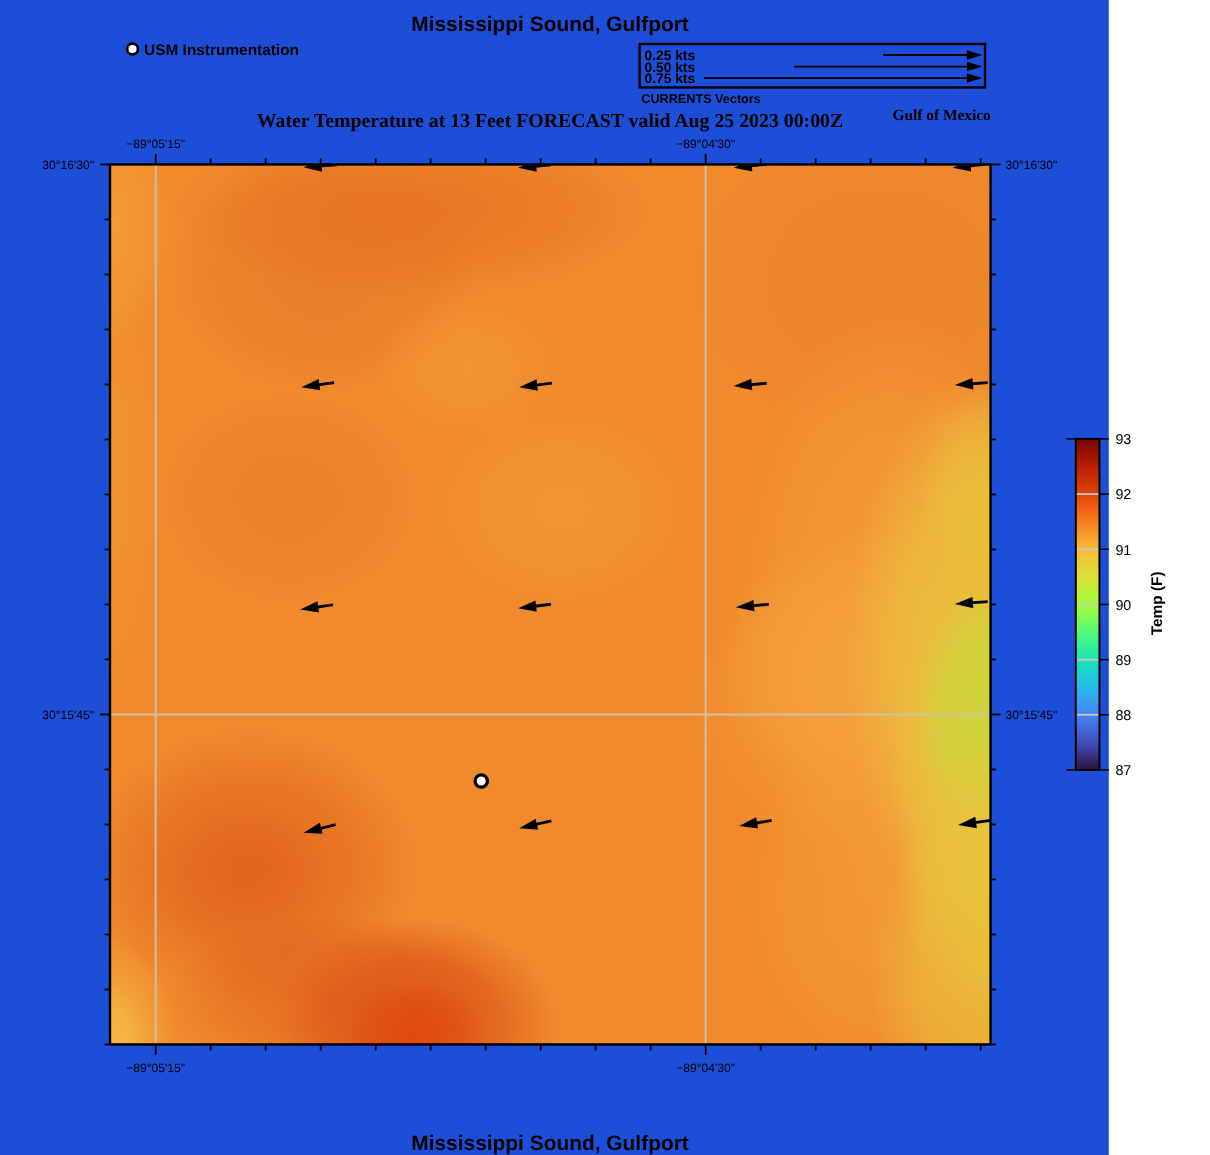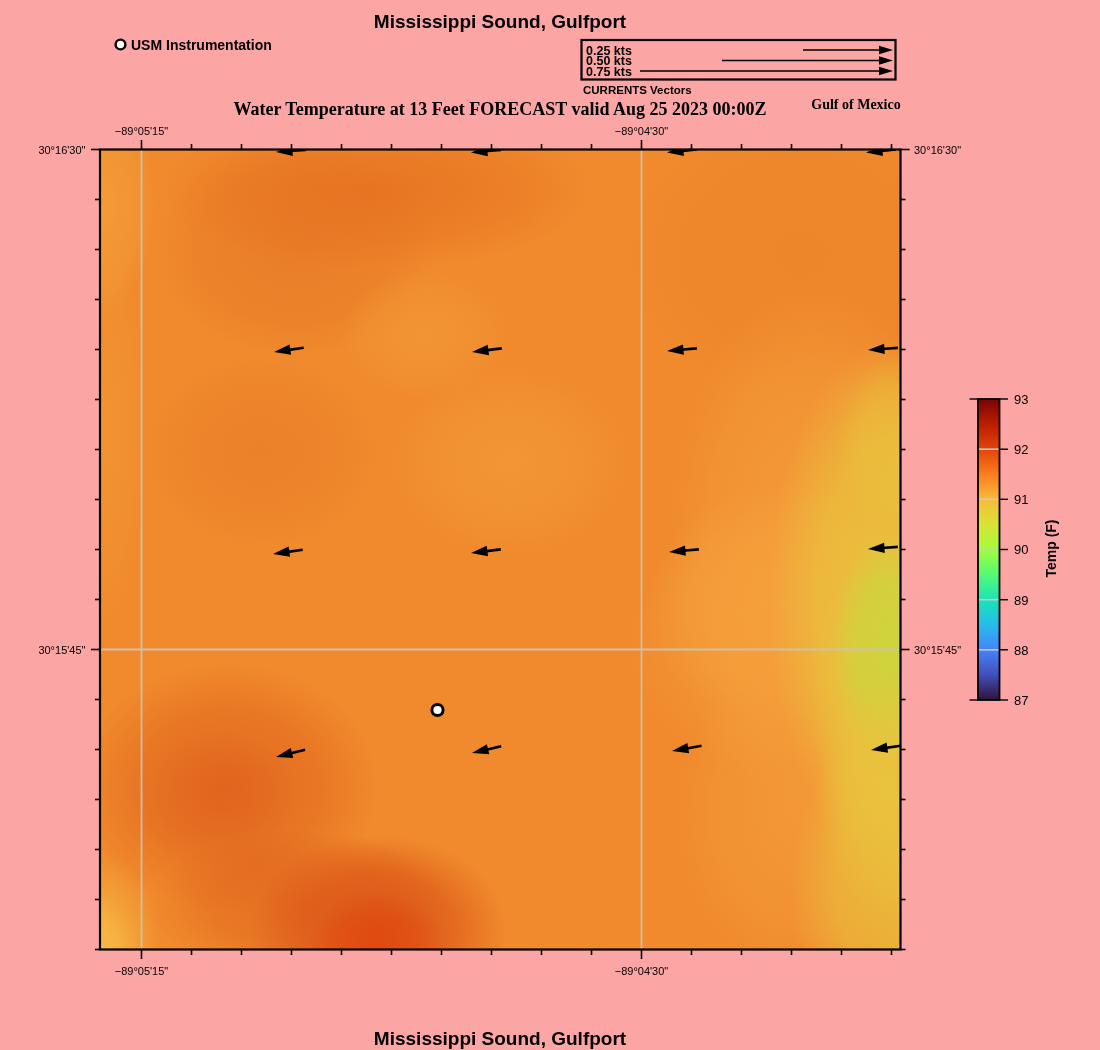--- a/index.html
+++ b/index.html
@@ -1,16 +1,16 @@
 <!DOCTYPE html>
 <html><head>
 <meta charset="utf-8">
 <style>
 html,body{margin:0;padding:0;background:#fff;}
-#page{position:relative;width:1100px;height:1050px;background:#fca5a5;font-family:"Liberation Sans",sans-serif;}
+#page{position:relative;width:1008px;height:1050px;background:#1d4ed8;font-family:"Liberation Sans",sans-serif;}
 svg{display:block;}
 </style>
 </head>
 <body>
 <div id="page">
 <svg width="1100" height="1050" viewBox="0 0 1100 1050" xmlns="http://www.w3.org/2000/svg">
 <defs>
   <clipPath id="mapclip">
           <rect x="100" y="149" width="801" height="801"></rect>
         </clipPath>

